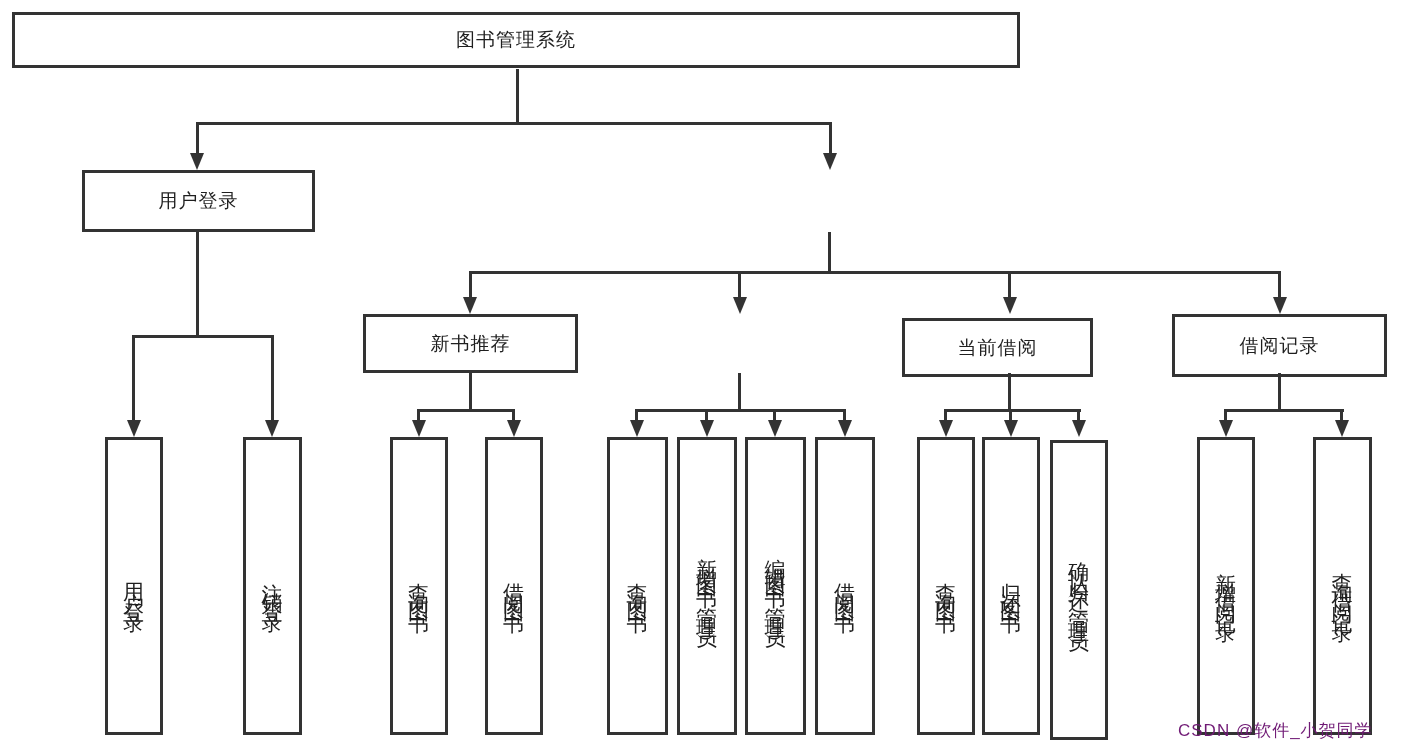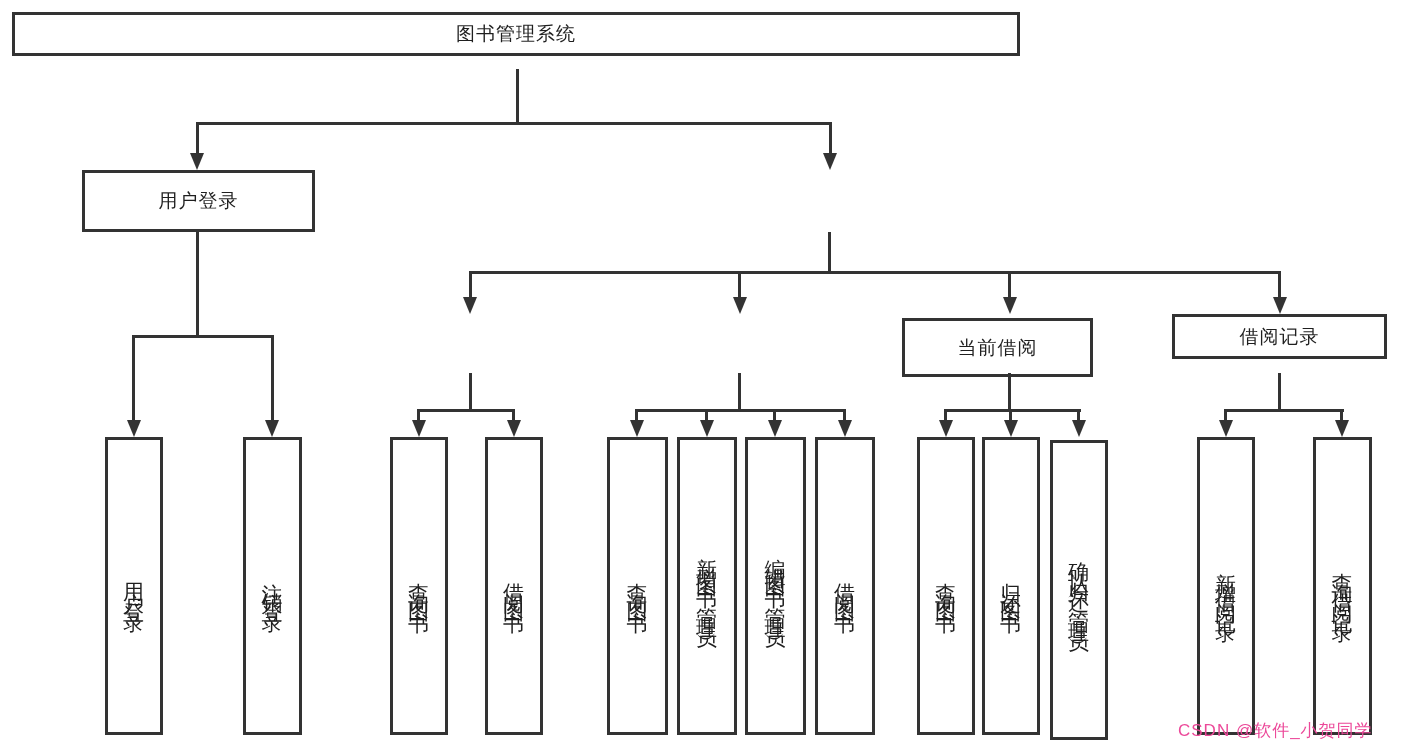--- a/index.html
+++ b/index.html
@@ -38,31 +38,31 @@
   .hline{position:absolute;height:3px;background:#333333;}
   .arrow{
     position:absolute;width:0;height:0;
     border-left:7px solid transparent;
     border-right:7px solid transparent;
     border-top:17px solid #333333;
   }
   .watermark{
     position:absolute;
     font-size:17px;
-    color:#ec4899;
+    color:#701a75;
     letter-spacing:1px;
     white-space:nowrap;
   }
 </style>
 </head>
 <body>
 
 <div class="stage">
 
-  <div class="node" style="left:12px;top:12px;width:1008px;height:44px">
+  <div class="node" style="left:12px;top:12px;width:1008px;height:56px">
     <span class="lbl">图书管理系统</span>
   </div>
 
   <div class="vline" style="left:516px;top:69px;height:53px"></div>
   <div class="hline" style="left:196px;top:122px;width:636px"></div>
   <div class="vline" style="left:196px;top:122px;height:32px"></div>
   <div class="arrow" style="left:190px;top:153px"></div>
   <div class="vline" style="left:829px;top:122px;height:32px"></div>
   <div class="arrow" style="left:823px;top:153px"></div>
 
@@ -81,24 +81,27 @@
   <div class="hline" style="left:469px;top:271px;width:812px"></div>
   <div class="vline" style="left:469px;top:271px;height:27px"></div>
   <div class="arrow" style="left:463px;top:297px"></div>
   <div class="vline" style="left:738px;top:271px;height:27px"></div>
   <div class="arrow" style="left:733px;top:297px"></div>
   <div class="vline" style="left:1008px;top:271px;height:27px"></div>
   <div class="arrow" style="left:1003px;top:297px"></div>
   <div class="vline" style="left:1278px;top:271px;height:27px"></div>
   <div class="arrow" style="left:1273px;top:297px"></div>
 
+  <div class="node" style="left:363px;top:314px;width:215px;height:59px">
+    <span class="lbl">新书推荐</span>
+  </div>
   <div class="node" style="left:902px;top:318px;width:191px;height:59px">
     <span class="lbl">当前借阅</span>
   </div>
-  <div class="node" style="left:1172px;top:314px;width:215px;height:45px">
+  <div class="node" style="left:1172px;top:314px;width:215px;height:63px">
     <span class="lbl">借阅记录</span>
   </div>
 
   <div class="vline" style="left:469px;top:373px;height:36px"></div>
   <div class="hline" style="left:417px;top:409px;width:98px"></div>
   <div class="vline" style="left:417px;top:409px;height:12px"></div>
   <div class="arrow" style="left:412px;top:420px"></div>
   <div class="vline" style="left:512px;top:409px;height:12px"></div>
   <div class="arrow" style="left:507px;top:420px"></div>
 

